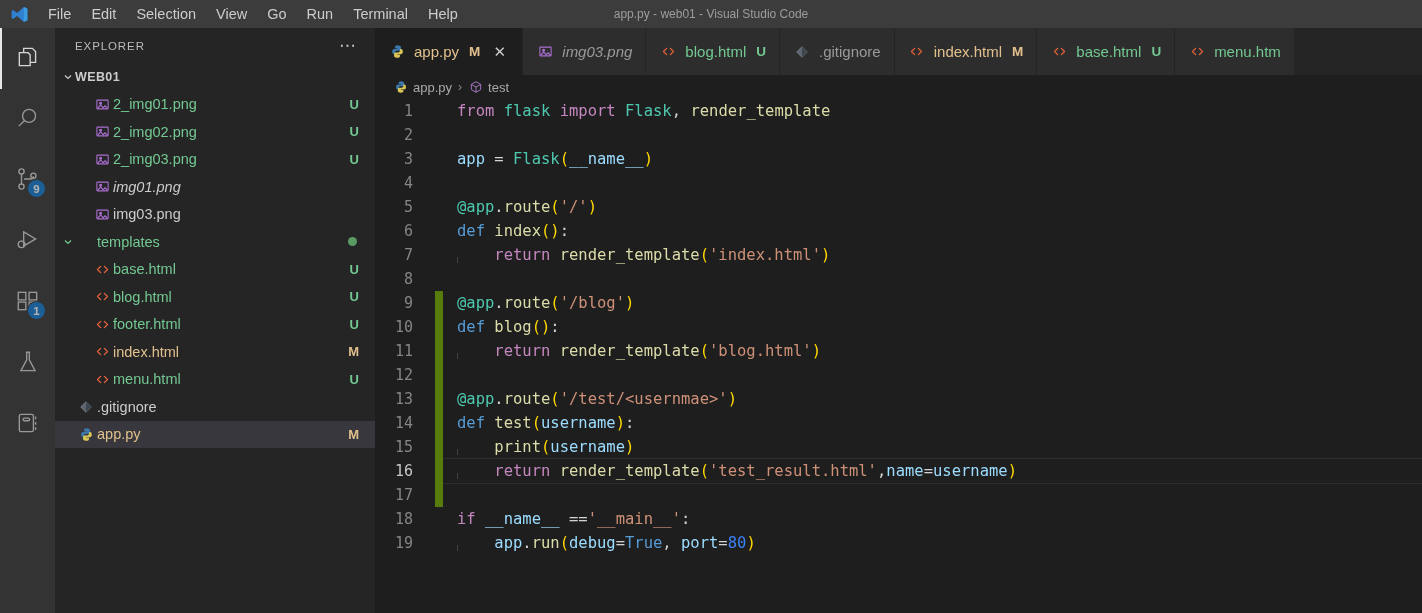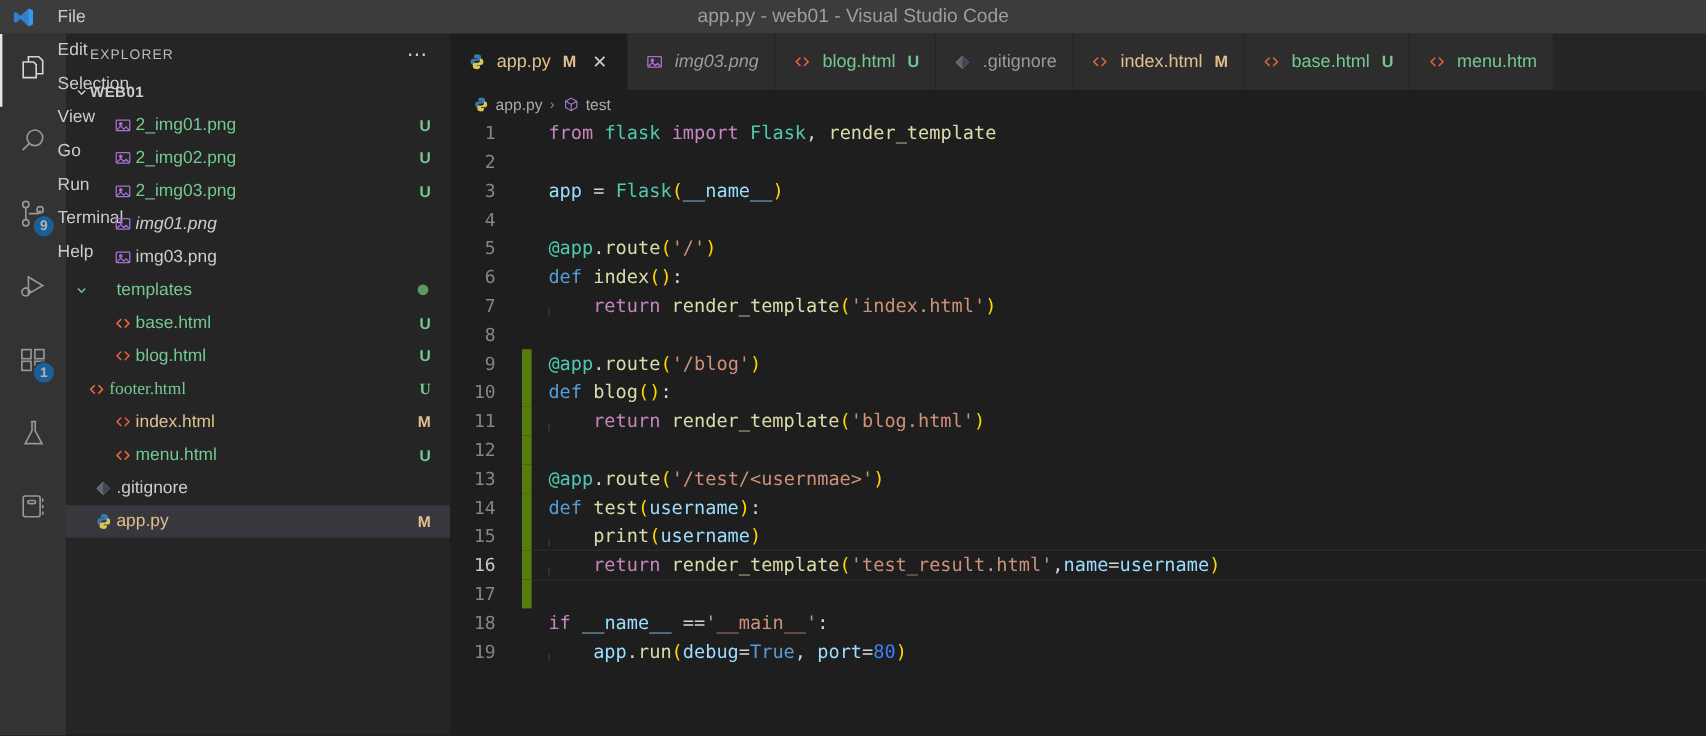--- a/index.html
+++ b/index.html
@@ -12,28 +12,28 @@
   }
   .app { width:1422px; height:613px; display:flex; flex-direction:column; }
 
   
   .titlebar {
     height:28px; flex:0 0 28px; background:#3c3c3c;
     display:flex; align-items:center; position:relative;
   }
   .vscode-logo { width:38px; height:28px; display:flex; align-items:center; justify-content:center; }
   .vscode-logo svg { width:19px; height:19px; }
-  .menu { display:flex; align-items:flex-start; height:28px;flex-direction:column; }
+  .menu { display:flex; align-items:flex-start; height:28px; }
   .menu-item {
     font-size:14.5px; color:#cccccc; padding:0 10px; line-height:28px;
     white-space:nowrap; cursor:default;
   }
   .title-center {
     position:absolute; left:0; right:0; text-align:center;
-    font-size:16px; color:#9d9d9d; pointer-events:none;
+    font-size:12px; color:#9d9d9d; pointer-events:none;
   }
 
   
   .body { flex:1 1 auto; display:flex; min-height:0; }
 
   
   .activitybar {
     width:55px; flex:0 0 55px; background:#333333;
     display:flex; flex-direction:column; align-items:center;
   }
@@ -339,21 +339,21 @@
             <div class="row" style="padding-left: 22px;">
               <span class="twisty"></span>
               <span class="ficon">
                 <svg viewBox="0 0 24 24" width="15" height="15" fill="none" stroke="#e8633a" stroke-width="2.1" stroke-linecap="round" stroke-linejoin="round">
                   <path d="M9 7L4 12l5 5M15 7l5 5-5 5"></path>
                 </svg>
               </span>
               <span class="label c-green">blog.html</span>
               <span class="deco c-green">U</span>
             </div>
-            <div class="row" style=" font-family: Liberation Serif, serif;">
+            <div class="row" style="padding-left: 22px;">
               <span class="twisty"></span>
               <span class="ficon">
                 <svg viewBox="0 0 24 24" width="15" height="15" fill="none" stroke="#e8633a" stroke-width="2.1" stroke-linecap="round" stroke-linejoin="round">
                   <path d="M9 7L4 12l5 5M15 7l5 5-5 5"></path>
                 </svg>
               </span>
               <span class="label c-green">footer.html</span>
               <span class="deco c-green">U</span>
             </div>
             <div class="row" style="padding-left: 22px;">

